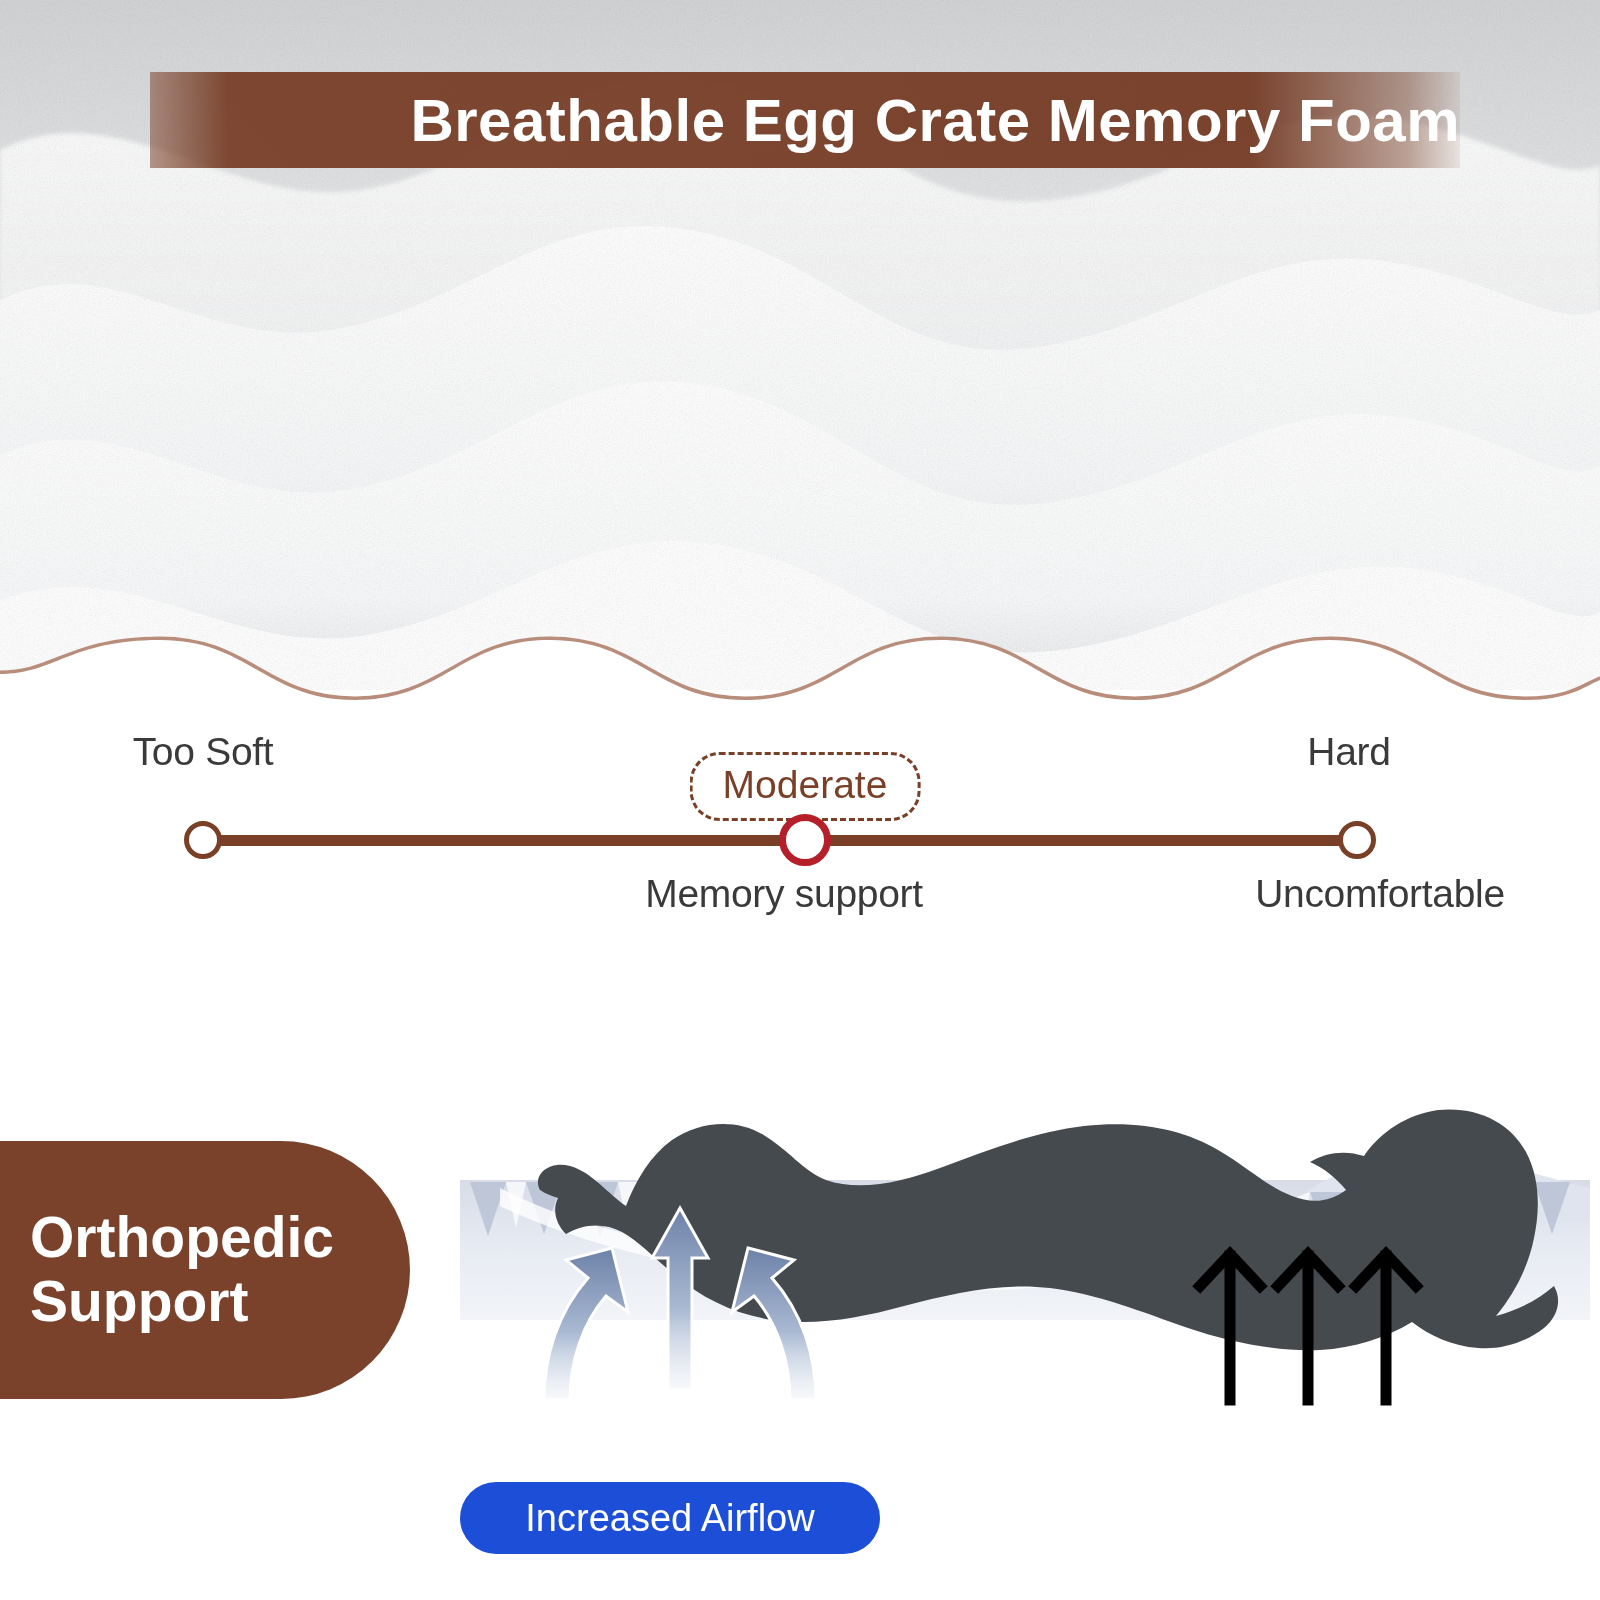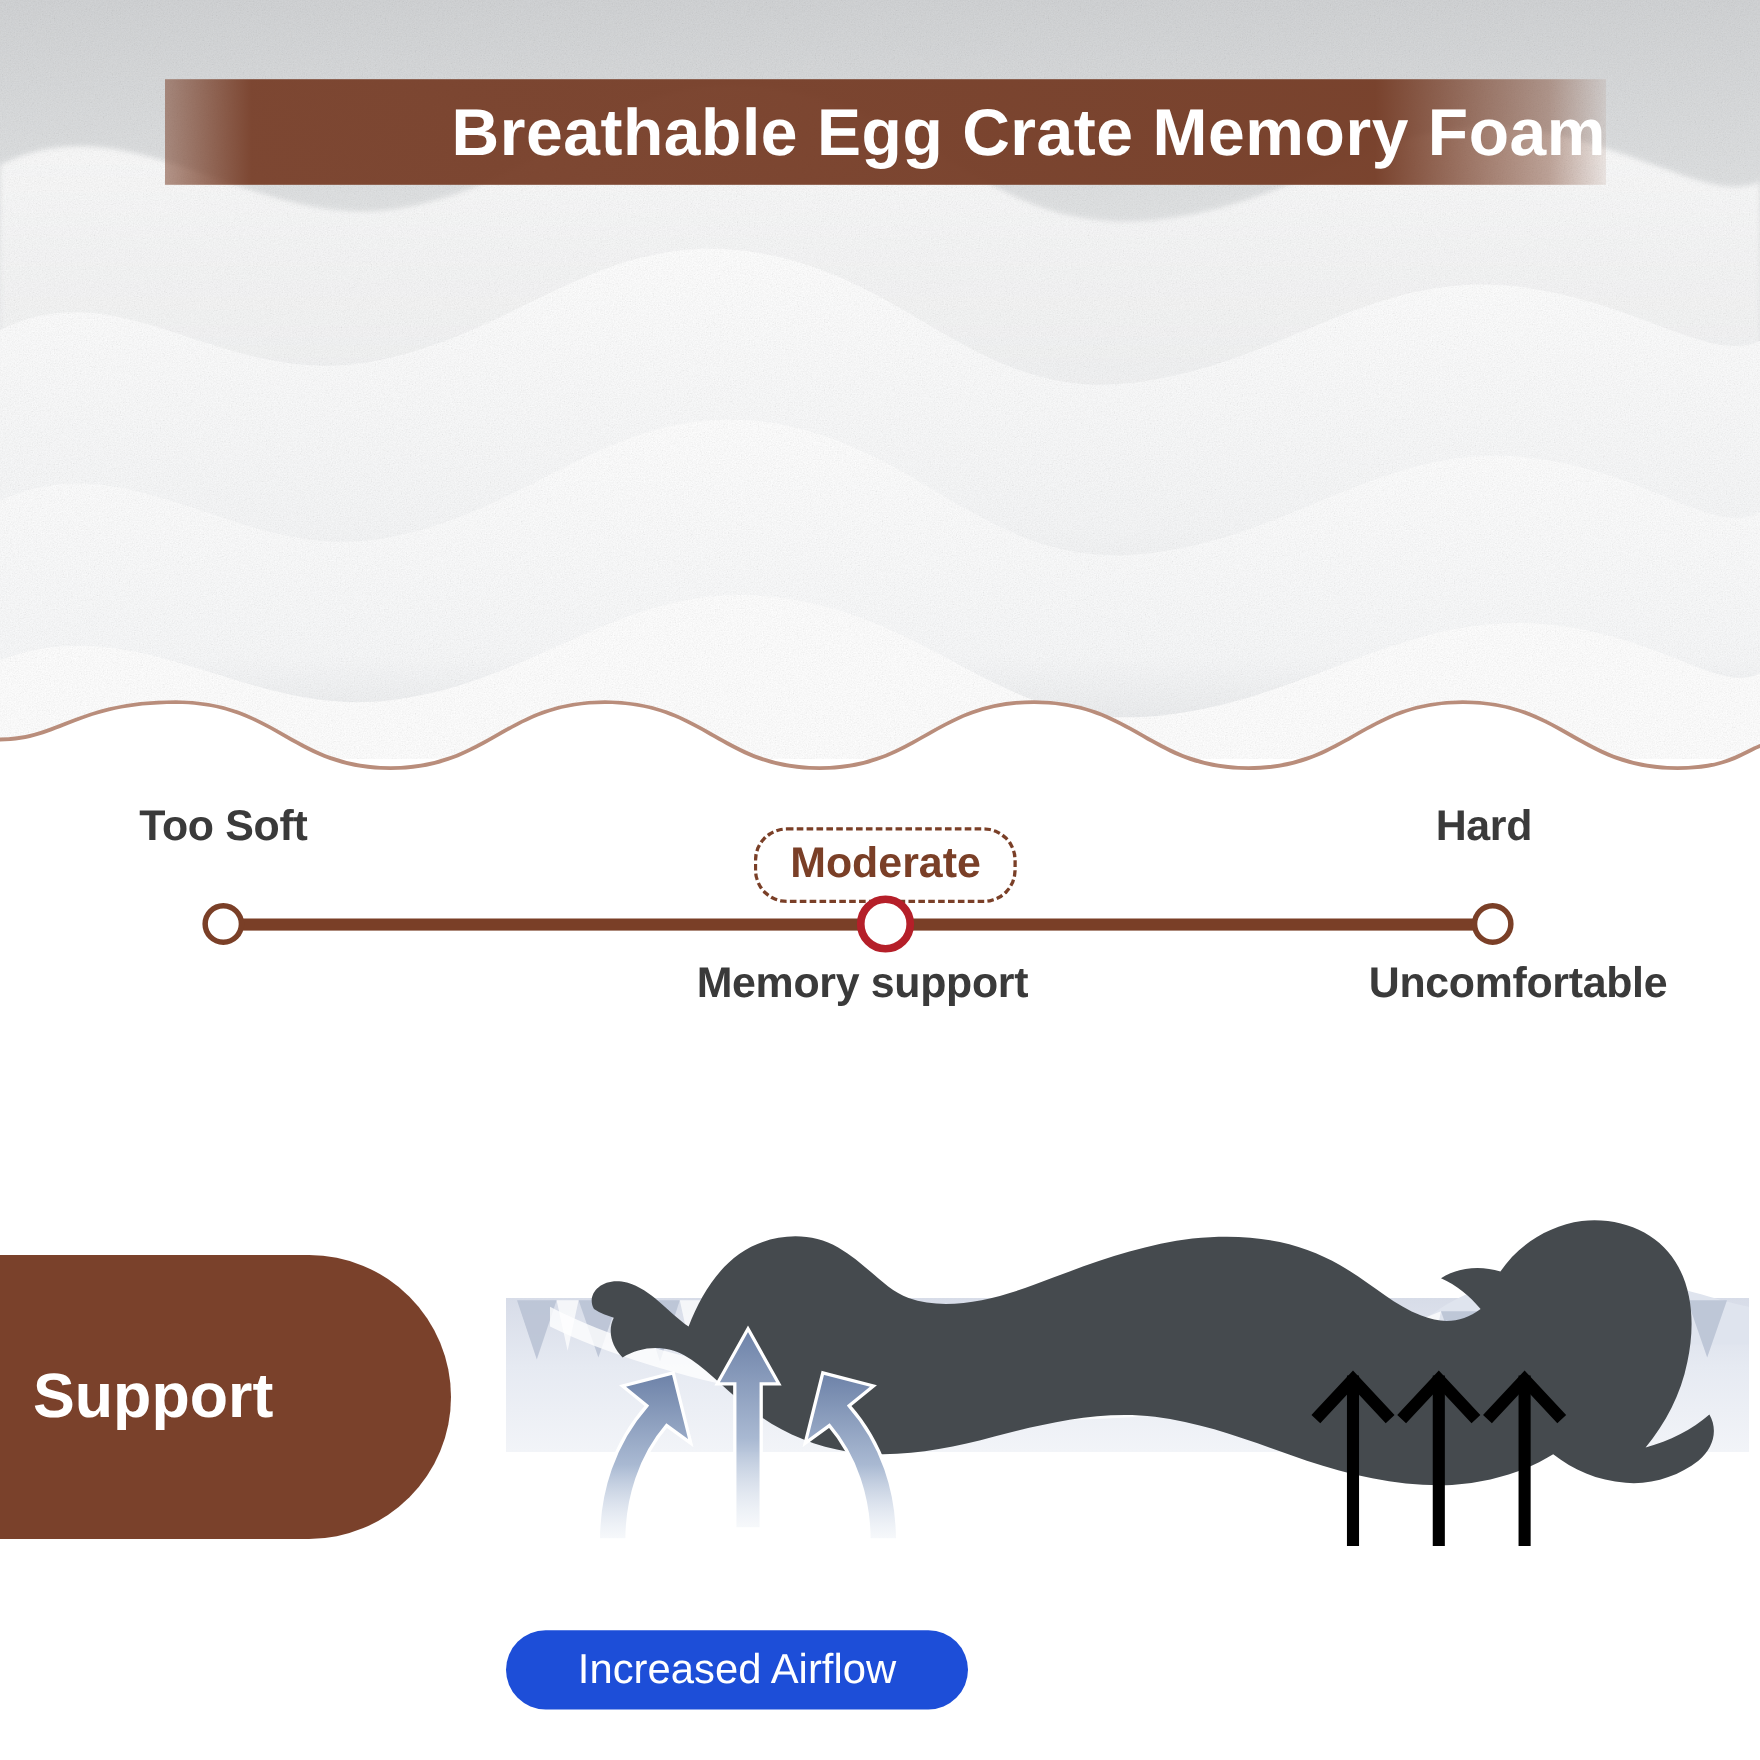--- a/index.html
+++ b/index.html
@@ -57,21 +57,21 @@
     left: 0; top: 600px;
     width: 1600px; height: 110px;
     pointer-events: none;
   }
   .wave-divider svg { display: block; width: 1600px; height: 110px; }
 
   
   .scale-section {
     position: absolute;
     left: 0; top: 700px;
-    width: 1600px; height: 260px; font-weight: bold;
+    width: 1600px; height: 260px;
   }
 
   .scale-top-labels,
   .scale-bottom-labels {
     position: absolute;
     left: 0;
     width: 1600px;
     height: 60px;
   }
   .scale-top-labels { top: 30px; }
@@ -290,20 +290,21 @@
       <div class="knob knob-right"></div>
     </div>
 
     <div class="scale-bottom-labels">
       <div class="lbl lbl-proper">Memory support</div>
       <div class="lbl lbl-uncomf">Uncomfortable</div>
     </div>
   </div>
 
   <div class="ortho-badge">
+    <div class="ortho-line">Orthopedic</div>
     <div class="ortho-line">Support</div>
   </div>
 
   <div class="illustration">
     <svg viewBox="0 0 1160 470" aria-hidden="true">
       <defs>
         <linearGradient id="matGrad" x1="0" y1="0" x2="0" y2="1">
           <stop offset="0%" stop-color="#d7dce8"></stop>
           <stop offset="45%" stop-color="#e6eaf2"></stop>
           <stop offset="100%" stop-color="#f2f4f8"></stop>

